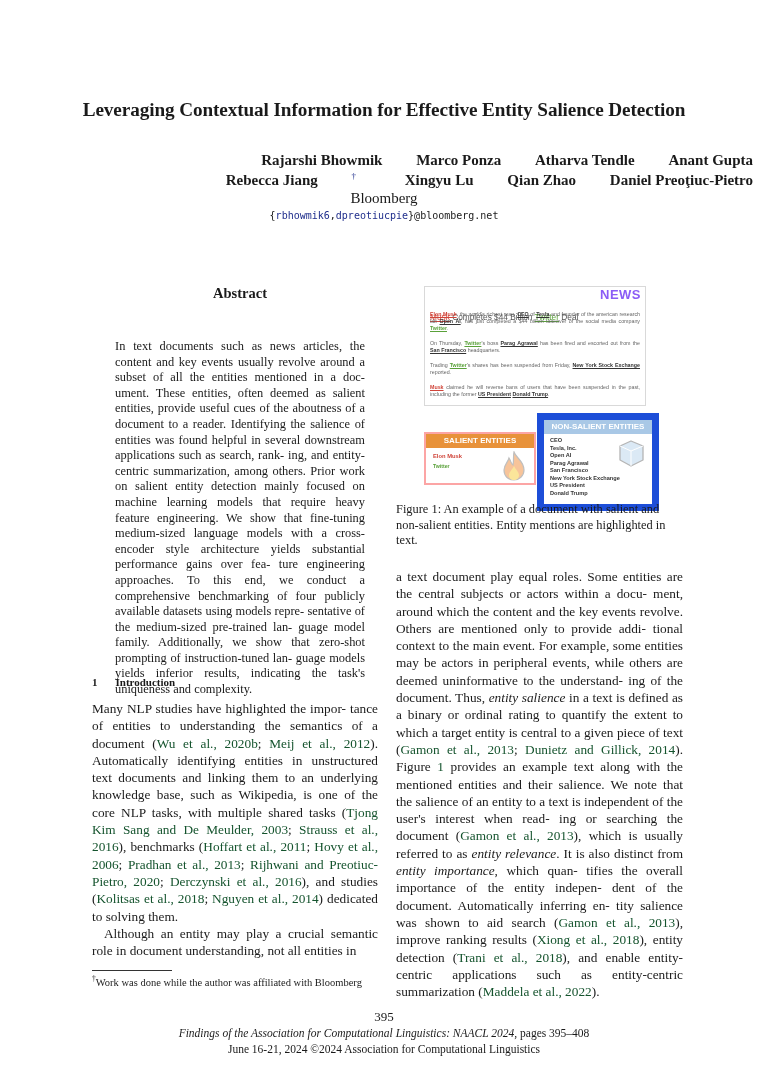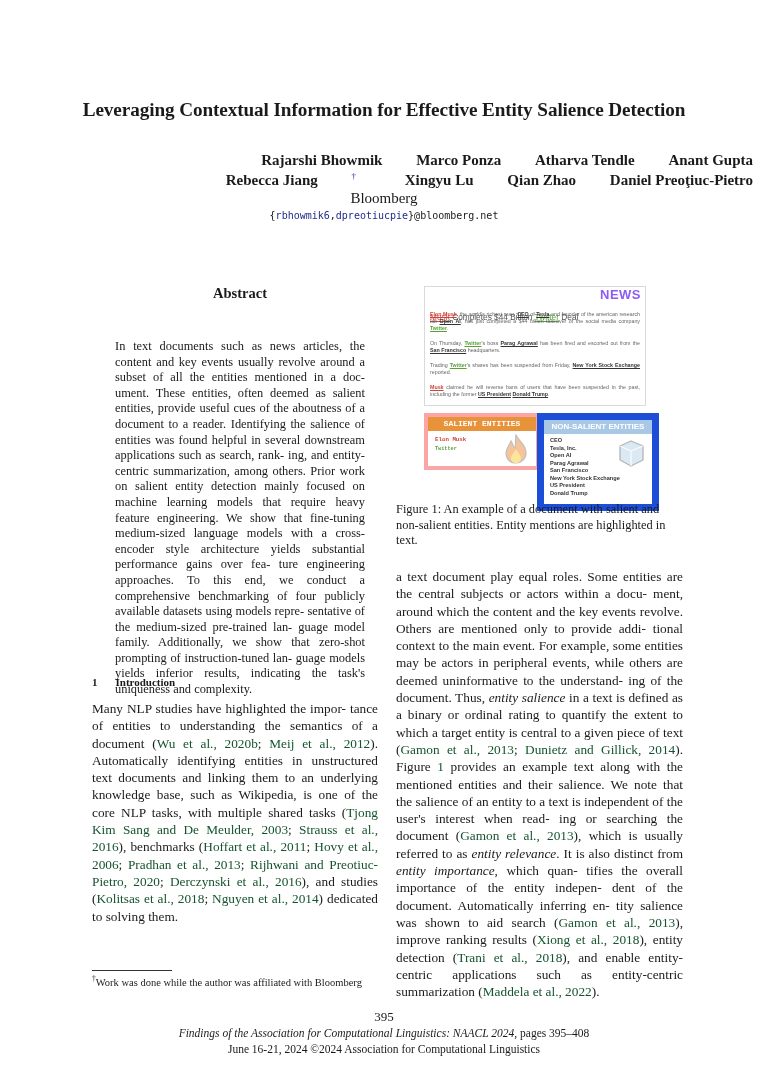--- a/index.html
+++ b/index.html
@@ -36,21 +36,21 @@
              font-family: "Liberation Sans", sans-serif; }
   .fig-headline { position: absolute; left: 5px; top: 4px; font-size: 8.3px; color: #555; margin-top: 21px; }
   .fig-news { position: absolute; right: 4px; top: 0px; font-size: 13px; font-weight: bold; color: #8b5cf6; letter-spacing: 0.5px; }
   .fig-para { position: absolute; left: 5px; width: 210px; font-size: 5.3px; line-height: 7.2px; color: #666; text-align: justify; }
   .ent-sal-red { color: #d0453a; font-weight: bold; text-decoration: underline; }
   .ent-sal-green { color: #5aa13a; font-weight: bold; text-decoration: underline; }
   .ent-non { color: #333; font-weight: bold; text-decoration: underline; }
   .hl-red { color: #d0453a; text-decoration: underline; }
   .hl-green { color: #5aa13a; text-decoration: underline; }
 
-  .sal-box { left: 424px; top: 413px; width: 108px; height: 49px; border: 4px solid #fca5a5; font-family: Liberation Mono, monospace; }
+  .sal-box { left: 424px; top: 432px; width: 108px; height: 49px; border: 2px solid #fca5a5; font-family: Liberation Sans, sans-serif; }
   .sal-head { height: 14px; background: #e8923a; color: #fff; font-size: 8px; font-weight: bold; text-align: center; line-height: 14px; }
   .sal-item { position: absolute; left: 7px; font-size: 5.8px; font-weight: bold; }
   .non-box { left: 537px; top: 413px; width: 108px; height: 84px; border: 7px solid #1d4ed8; font-family: "Liberation Sans", sans-serif; }
   .non-head { height: 14px; background: #a9c8e6; color: #fff; font-size: 8px; font-weight: bold; text-align: center; line-height: 14px; }
   .non-list { position: absolute; left: 6px; top: 17px; font-size: 5.6px; line-height: 7.5px; font-weight: bold; color: #333; }
   .fire { position: absolute; right: 6px; top: 17px; width: 28px; height: 30px; }
   .ice { position: absolute; right: 6px; top: 18px; width: 30px; height: 30px; }
 
   .pagenum { left: 0; width: 768px; top: 1009px; text-align: center; font-size: 13px; }
   .venue { left: 0; width: 768px; top: 1027px; text-align: center; font-size: 11.5px; }
@@ -76,20 +76,21 @@
 </div>
 <div class="abs aff">Bloomberg</div>
 <div class="abs email"><span>{</span><span class="lnk">rbhowmik6</span><span>,</span><span class="lnk">dpreotiucpie</span><span>}</span><span>@bloomberg.net</span></div>
 
 <div class="abs abstract-head">Abstract</div>
 <div class="abs abstract">In text documents such as news articles, the content and key events usually revolve around a subset of all the entities mentioned in a doc- ument. These entities, often deemed as salient entities, provide useful cues of the aboutness of a document to a reader. Identifying the salience of entities was found helpful in several downstream applications such as search, rank- ing, and entity-centric summarization, among others. Prior work on salient entity detection mainly focused on machine learning models that require heavy feature engineering. We show that fine-tuning medium-sized language models with a cross-encoder style architecture yields substantial performance gains over fea- ture engineering approaches. To this end, we conduct a comprehensive benchmarking of four publicly available datasets using models repre- sentative of the medium-sized pre-trained lan- guage model family. Additionally, we show that zero-shot prompting of instruction-tuned lan- guage models yields inferior results, indicating the task's uniqueness and complexity.</div>
 
 <div class="abs sec-head"><span class="num">1</span><span>Introduction</span></div>
 <div class="abs col intro">
   <p><span>Many NLP studies have highlighted the impor- tance of entities to understanding the semantics of a document (</span><a class="cite">Wu et al., 2020b</a><span>; </span><a class="cite">Meij et al., 2012</a><span>). Automatically identifying entities in unstructured text documents and linking them to an underlying knowledge base, such as Wikipedia, is one of the core NLP tasks, with multiple shared tasks (</span><a class="cite">Tjong Kim Sang and De Meulder, 2003</a><span>; </span><a class="cite">Strauss et al., 2016</a><span>), benchmarks (</span><a class="cite">Hoffart et al., 2011</a><span>; </span><a class="cite">Hovy et al., 2006</a><span>; </span><a class="cite">Pradhan et al., 2013</a><span>; </span><a class="cite">Rijhwani and Preotiuc-Pietro, 2020</a><span>; </span><a class="cite">Derczynski et al., 2016</a><span>), and studies (</span><a class="cite">Kolitsas et al., 2018</a><span>; </span><a class="cite">Nguyen et al., 2014</a><span>) dedicated to solving them.</span></p>
+  <p class="indent">Although an entity may play a crucial semantic role in document understanding, not all entities in</p>
 </div>
 <div class="abs footrule"></div>
 <div class="abs footnote"><span class="fmark">†</span><span>Work was done while the author was affiliated with Bloomberg</span></div>
 
 <div class="abs fig-doc">
   <div class="fig-headline"><span class="hl-red">Musk</span><span> Completes $44 Billion </span><span class="hl-green">Twitter</span><span> Deal</span></div>
   <div class="fig-news">NEWS</div>
   <div class="fig-para" style="top:24px;"><span class="ent-sal-red">Elon Musk</span><span>, the world's richest man, </span><span class="ent-non">CEO</span><span> of </span><span class="ent-non">Tesla</span><span> and founder of the american research lab </span><span class="ent-non">Open AI</span><span>, has just completed a $44 billion takeover of the social media company </span><span class="ent-sal-green">Twitter</span><span>.</span></div>
   <div class="fig-para" style="top:53px;"><span>On Thursday, </span><span class="ent-sal-green">Twitter</span><span>'s boss </span><span class="ent-non">Parag Agrawal</span><span> has been fired and escorted out from the </span><span class="ent-non">San Francisco</span><span> headquarters.</span></div>
   <div class="fig-para" style="top:75px;"><span>Trading </span><span class="ent-sal-green">Twitter</span><span>'s shares has been suspended from Friday, </span><span class="ent-non">New York Stock Exchange</span><span> reported.</span></div>

